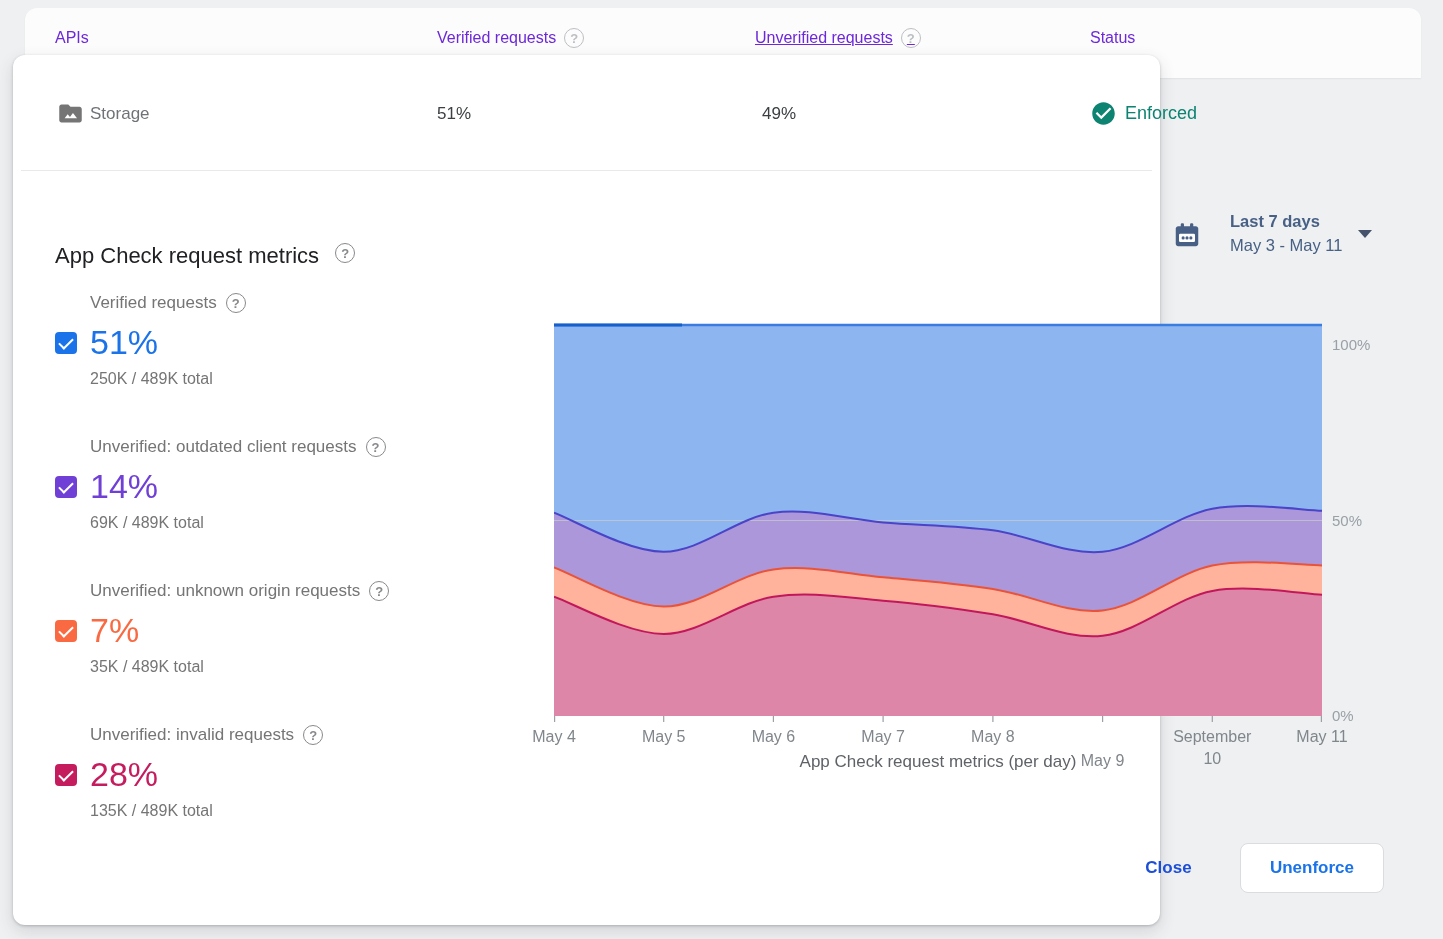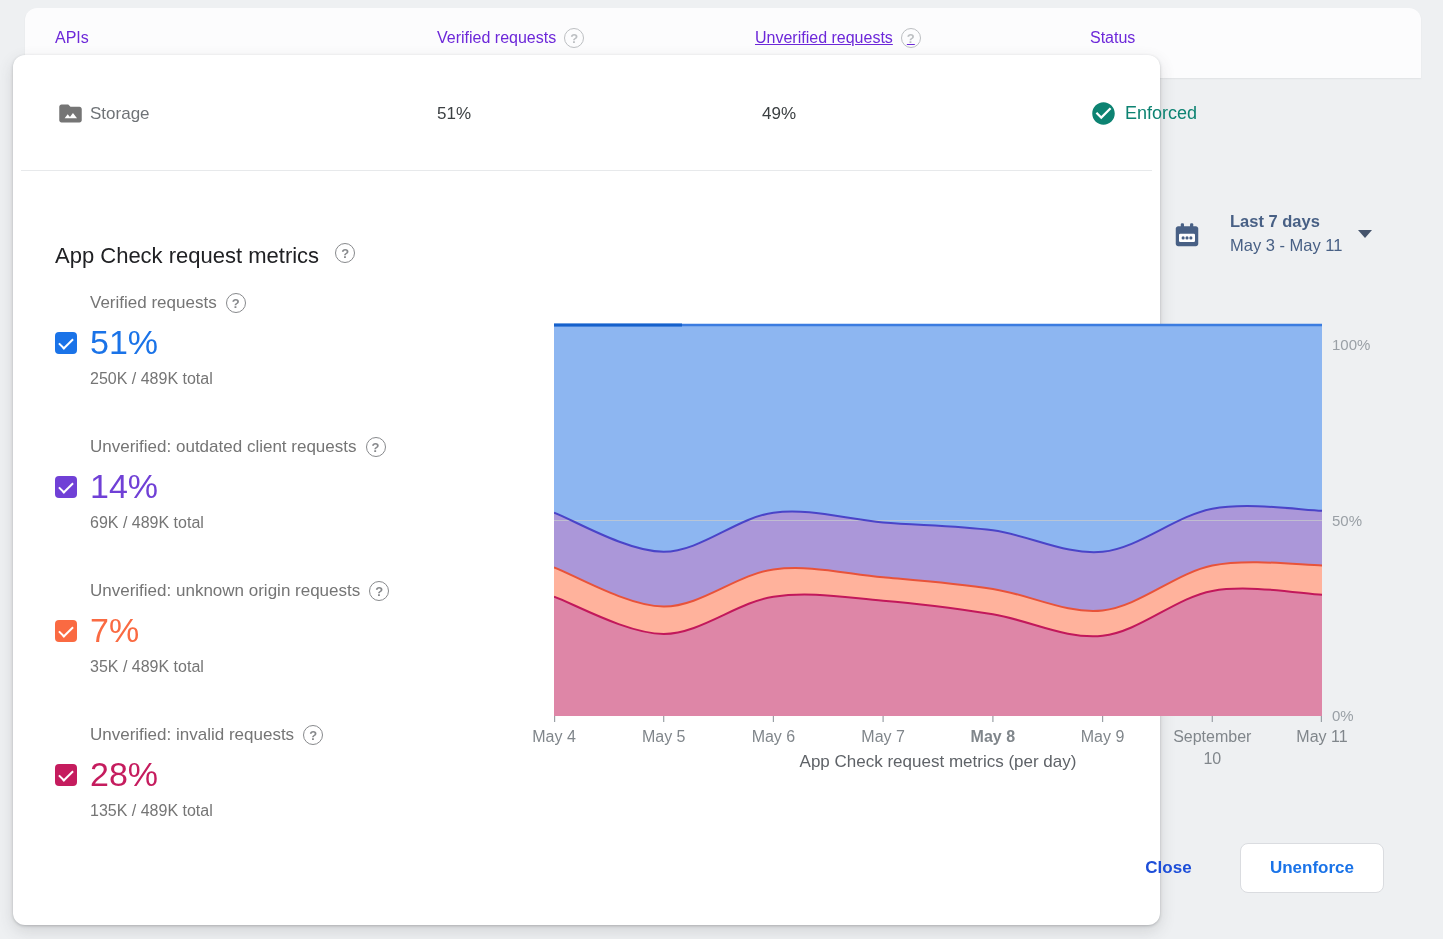--- a/index.html
+++ b/index.html
@@ -179,22 +179,22 @@
           <line x1="767.4" y1="394" x2="767.4" y2="400" stroke="#9aa0a6" stroke-width="1.2"></line>
         </svg>
       <div class="chart-caption">App Check request metrics (per day)</div>
     <div class="ylab" style="top: -8px; margin-top: 20px;">100%</div>
         <div class="ylab" style="top: 187.5px;">50%</div>
         <div class="ylab" style="top: 383px;">0%</div>
         <div class="xlab" style="left: -45px;">May 4</div>
         <div class="xlab" style="left: 64.7143px;">May 5</div>
         <div class="xlab" style="left: 174.429px;">May 6</div>
         <div class="xlab" style="left: 284.143px;">May 7</div>
-        <div class="xlab" style="left: 393.857px; font-weight: bold;">May 8</div>
-        <div class="xlab" style="left: 503.571px;">May 9</div>
+        <div class="xlab" style="left: 393.857px;">May 8</div>
+        <div class="xlab" style="left: 503.571px; margin-top: 24px;">May 9</div>
         <div class="xlab" style="left: 613.286px;">September 10</div>
         <div class="xlab" style="left: 723px; text-align: center;">May 11</div>
       </div>
 
     <button class="btn-close">Close</button>
     <button class="btn-unenforce">Unenforce</button>
   </div>
 </div>
 
 </body></html>

